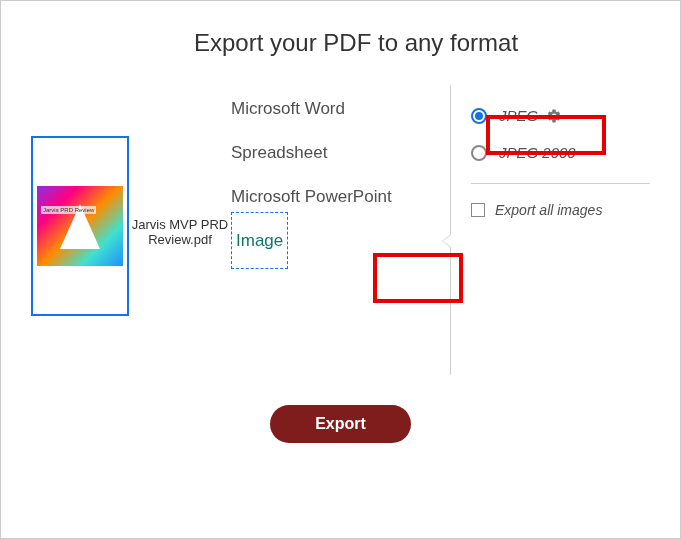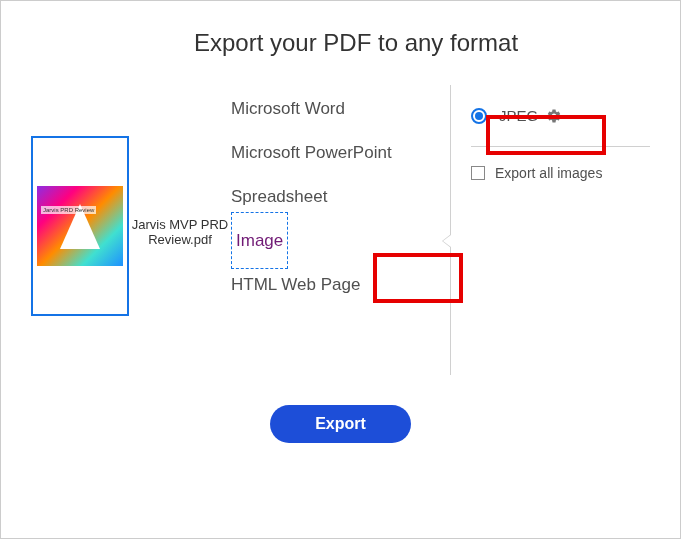--- a/index.html
+++ b/index.html
@@ -84,21 +84,21 @@
       text-align: left;
       padding: 12px 20px 12px 0;
       font-size: 17px;
       color: #505050;
       cursor: pointer;
     }
     .format-item.selected {
       position: relative;
     }
     .format-item.selected .label-text {
-      color: #701a75;
+      color: #0f766e;
       border: 1px dashed #1473E6;
       padding: 18px 4px;
     }
     .triangle-pointer {
       position: absolute;
       right: -1px;
       top: 50%;
       transform: translateY(-50%);
       width: 0;
       height: 0;
@@ -114,20 +114,21 @@
       border-top: 6px solid transparent;
       border-bottom: 6px solid transparent;
       border-right: 8px solid #fff;
     }
     .right-col {
       width: 200px;
       border-left: 1px solid #d0d0d0;
       padding: 12px 0 12px 20px;
       margin-top: 8px;
       height: 290px;
+      font-style: italic;
     }
     .radio-row {
       display: flex;
       align-items: center;
       padding: 10px 0;
       cursor: pointer;
       font-size: 15px;
       color: #505050;
     }
     .radio-circle {
@@ -172,21 +173,21 @@
     .checkbox-box {
       width: 14px;
       height: 14px;
       border: 1.5px solid #888;
       margin-right: 10px;
       flex-shrink: 0;
     }
     .export-btn {
       display: block;
       margin: 30px auto 0;
-      background: #1d4ed8;
+      background: #7f1d1d;
       color: #fff;
       border: none;
       border-radius: 20px;
       padding: 10px 45px;
       font-size: 16px;
       font-weight: 600;
       cursor: pointer;
     }
     .highlight-box {
       position: absolute;
@@ -220,44 +221,45 @@
       </div>
     </div>
     <div class="thumb-filename">Jarvis MVP PRD Review.pdf</div>
   </div>
 
   <div class="middle-col">
     <div class="format-item">
       <span class="label-text">Microsoft Word</span>
     </div>
     <div class="format-item">
+      <span class="label-text">Spreadsheet</span>
+    </div>
+    <div class="format-item">
       <span class="label-text">Microsoft PowerPoint</span>
-    </div>
-    <div class="format-item">
-      <span class="label-text">Spreadsheet</span>
     </div>
     <div class="format-item selected">
       <span class="label-text">Image</span>
       <span class="triangle-pointer"></span>
-    </div>
-    <div class="format-item">
-      <span class="label-text">HTML Web Page</span>
     </div>
   </div>
 
   <div class="right-col">
     <div class="radio-row">
       <span class="radio-circle checked"></span>
       <span>JPEG</span>
       <span class="gear-icon">
         <svg width="16" height="16" viewBox="0 0 24 24" fill="currentColor">
           <path d="M19.14,12.94c0.04-0.3,0.06-0.61,0.06-0.94c0-0.32-0.02-0.64-0.07-0.94l2.03-1.58c0.18-0.14,0.23-0.41,0.12-0.61 l-1.92-3.32c-0.12-0.22-0.37-0.29-0.59-0.22l-2.39,0.96c-0.5-0.38-1.03-0.7-1.62-0.94L14.4,2.81c-0.04-0.24-0.24-0.41-0.48-0.41 h-3.84c-0.24,0-0.43,0.17-0.47,0.41L9.25,5.35C8.66,5.59,8.12,5.92,7.63,6.29L5.24,5.33c-0.22-0.08-0.47,0-0.59,0.22L2.74,8.87 C2.62,9.08,2.66,9.34,2.86,9.48l2.03,1.58C4.84,11.36,4.8,11.69,4.8,12s0.02,0.64,0.07,0.94l-2.03,1.58 c-0.18,0.14-0.23,0.41-0.12,0.61l1.92,3.32c0.12,0.22,0.37,0.29,0.59,0.22l2.39-0.96c0.5,0.38,1.03,0.7,1.62,0.94l0.36,2.54 c0.05,0.24,0.24,0.41,0.48,0.41h3.84c0.24,0,0.44-0.17,0.47-0.41l0.36-2.54c0.59-0.24,1.13-0.56,1.62-0.94l2.39,0.96 c0.22,0.08,0.47,0,0.59-0.22l1.92-3.32c0.12-0.22,0.07-0.47-0.12-0.61L19.14,12.94z M12,15.6c-1.98,0-3.6-1.62-3.6-3.6 s1.62-3.6,3.6-3.6s3.6,1.62,3.6,3.6S13.98,15.6,12,15.6z"></path>
         </svg>
       </span>
     </div>
+    <div class="radio-row">
+      <span class="radio-circle"></span>
+      <span>JPEG 2000</span>
+    </div>
     <div class="divider"></div>
     <div class="checkbox-row">
       <span class="checkbox-box"></span>
       <span>Export all images</span>
     </div>
   </div>
 </div>
 
 <button class="export-btn">Export</button>
 

